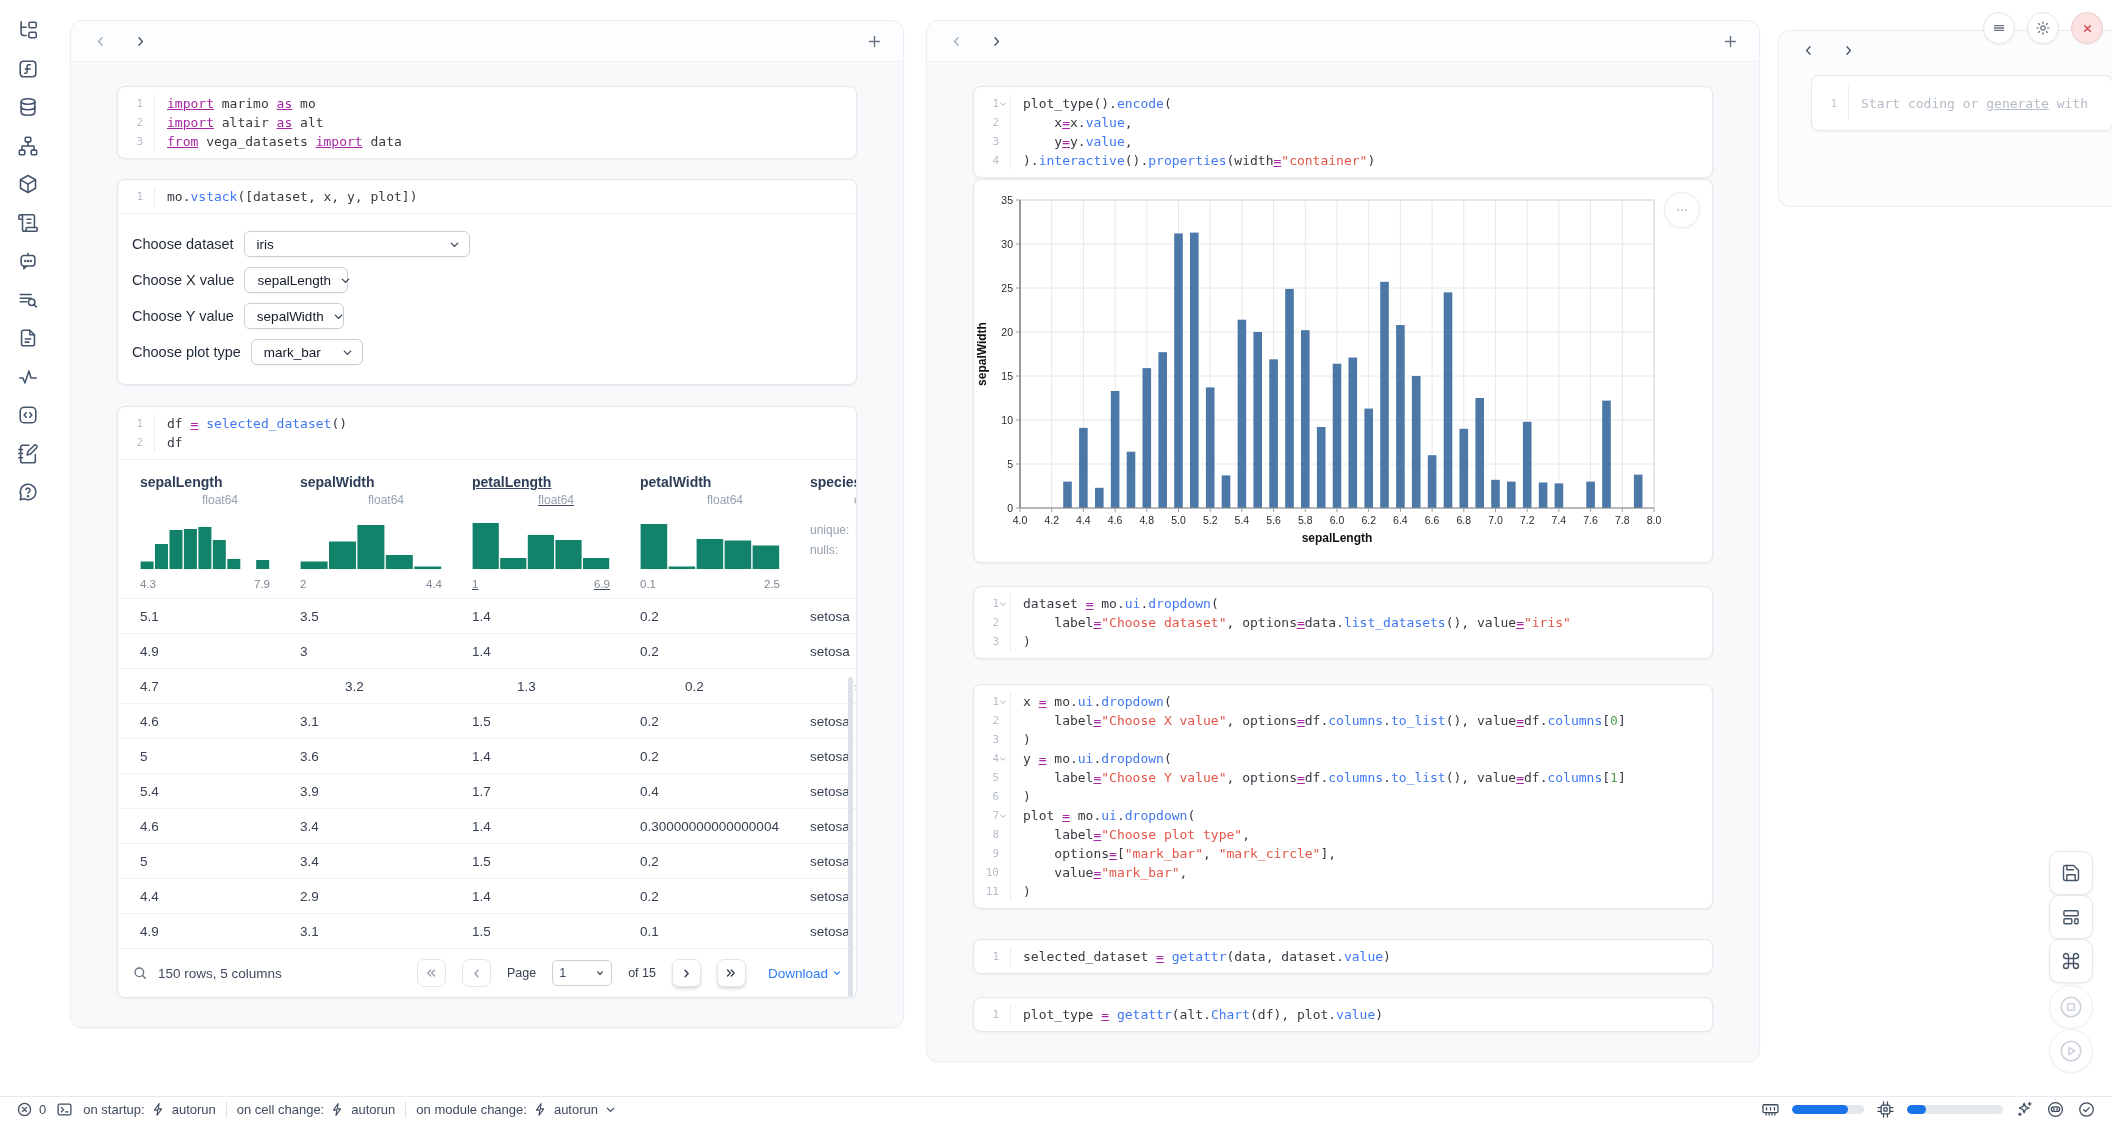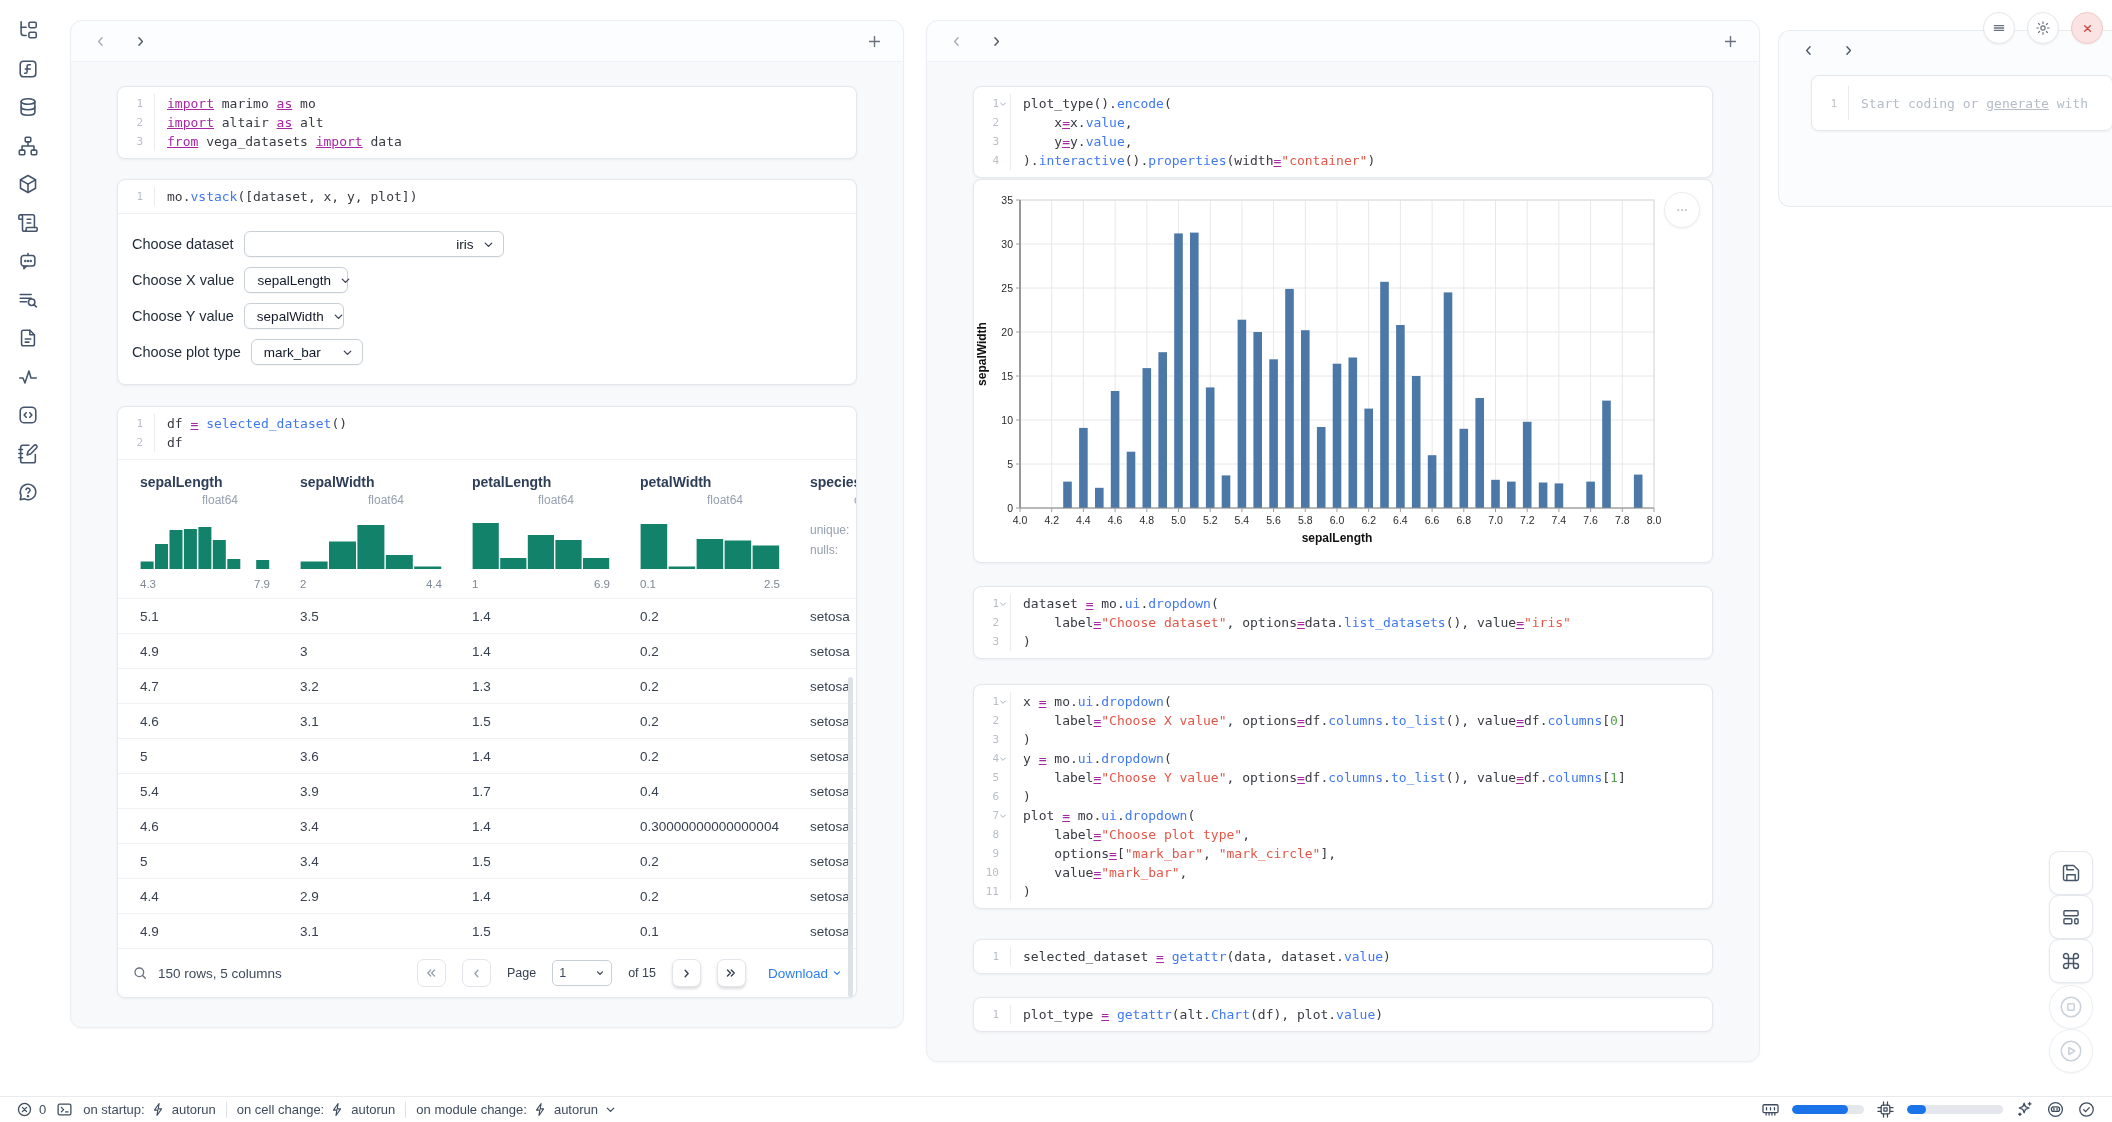--- a/index.html
+++ b/index.html
@@ -252,21 +252,21 @@
             <span class="gutter">
               <span class="num">1</span>
               <span class="foldslot"></span>
             </span>
             <span class="ctext"><span class="pl">mo.</span><span class="fn">vstack</span><span class="pl">([dataset, x, y, plot])</span></span>
           </div>
         </div>
       <div class="out controls" id="controlsOut">
           <div class="ctrl-row">
             <label>Choose dataset</label>
-            <span class="sel" style="width: 260px; justify-content: flex-end;">
+            <span class="sel" style="width: 226px;">
               <span>iris</span>
               <span class="chev ic">
                 <svg width="13" height="13" viewBox="0 0 24 24" fill="none" stroke="currentColor" stroke-width="2.4" stroke-linecap="round" stroke-linejoin="round">
                   <path d="M6 9.5l6 6 6-6"></path>
                 </svg>
               </span>
             </span>
           </div>
           <div class="ctrl-row">
             <label>Choose X value</label>
@@ -348,21 +348,21 @@
                   <rect x="29.0" y="24.5" width="27.0" height="27.5" fill="#12826b"></rect>
                   <rect x="57.4" y="8.0" width="27.0" height="44.0" fill="#12826b"></rect>
                   <rect x="85.8" y="38.0" width="27.0" height="14.0" fill="#12826b"></rect>
                   <rect x="114.2" y="49.5" width="27.0" height="2.5" fill="#12826b"></rect>
                 </svg></div>
               <div class="minmax" style="width: 142px;">
                 <span>2</span>
                 <span>4.4</span>
               </div>
             </div>
-            <div class="hcol" style="width: 168px;">
+            <div class="hcol" style="width: 168px; text-decoration: underline;">
               <div class="name">petalLength</div>
               <div class="dtype">float64</div>
               <div class="hist"><svg width="138" height="54" viewBox="0 0 138 54">
                   <rect x="0.6" y="6.0" width="26.2" height="46.0" fill="#12826b"></rect>
                   <rect x="28.2" y="41.0" width="26.2" height="11.0" fill="#12826b"></rect>
                   <rect x="55.8" y="18.0" width="26.2" height="34.0" fill="#12826b"></rect>
                   <rect x="83.4" y="23.0" width="26.2" height="29.0" fill="#12826b"></rect>
                   <rect x="111.0" y="41.0" width="26.2" height="11.0" fill="#12826b"></rect>
                 </svg></div>
               <div class="minmax" style="width: 138px;">
@@ -402,21 +402,21 @@
             </div>
             <div class="trow">
               <span class="tcell" style="width: 160px;">4.9</span>
               <span class="tcell" style="width: 172px;">3</span>
               <span class="tcell" style="width: 168px;">1.4</span>
               <span class="tcell" style="width: 170px;">0.2</span>
               <span class="tcell" style="width: 120px;">setosa</span>
             </div>
             <div class="trow">
               <span class="tcell" style="width: 160px;">4.7</span>
-              <span class="tcell" style="width: 172px;">3.2</span>
+              <span class="tcell" style="width: 172px; margin-left: 45px;">3.2</span>
               <span class="tcell" style="width: 168px;">1.3</span>
               <span class="tcell" style="width: 170px;">0.2</span>
               <span class="tcell" style="width: 120px;">setosa</span>
             </div>
             <div class="trow">
               <span class="tcell" style="width: 160px;">4.6</span>
               <span class="tcell" style="width: 172px;">3.1</span>
               <span class="tcell" style="width: 168px;">1.5</span>
               <span class="tcell" style="width: 170px;">0.2</span>
               <span class="tcell" style="width: 120px;">setosa</span>

